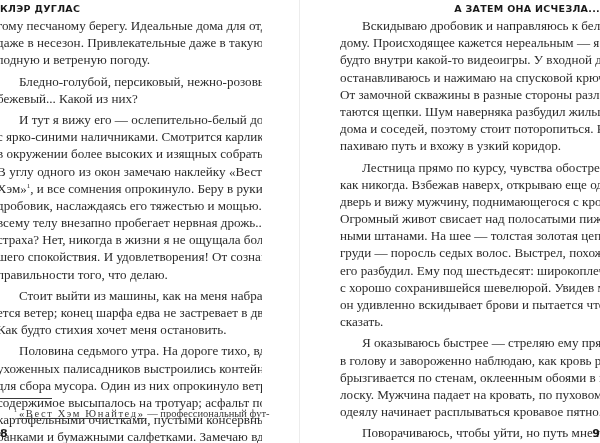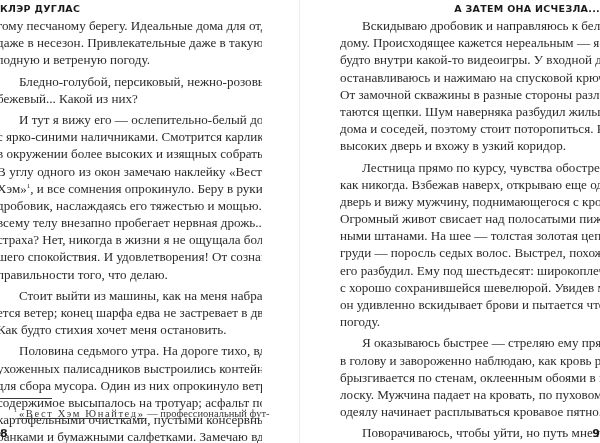--- a/index.html
+++ b/index.html
@@ -129,34 +129,34 @@
 
     <div class="body-text">
       <div>
         <span class="line indent">Вскидываю дробовик и направляюсь к белому</span>
         <span class="line">дому. Происходящее кажется нереальным — я как</span>
         <span class="line">будто внутри какой-то видеоигры. У входной двери</span>
         <span class="line">останавливаюсь и нажимаю на спусковой крючок.</span>
         <span class="line">От замочной скважины в разные стороны разле-</span>
         <span class="line">таются щепки. Шум наверняка разбудил жильцов</span>
         <span class="line">дома и соседей, поэтому стоит поторопиться. Рас-</span>
-        <span class="line last">высоких дверь и вхожу в узкий коридор.</span>
+        <span class="line last">пахиваю путь и вхожу в узкий коридор.</span>
       </div>
       <div class="para-gap"></div>
       <div>
         <span class="line indent">Лестница прямо по курсу, чувства обострены</span>
         <span class="line">как никогда. Взбежав наверх, открываю еще одну</span>
         <span class="line">дверь и вижу мужчину, поднимающегося с кровати.</span>
         <span class="line">Огромный живот свисает над полосатыми пижам-</span>
         <span class="line">ными штанами. На шее — толстая золотая цепь, на</span>
         <span class="line">груди — поросль седых волос. Выстрел, похоже,</span>
         <span class="line">его разбудил. Ему под шестьдесят: широкоплечий,</span>
         <span class="line">с хорошо сохранившейся шевелюрой. Увидев меня,</span>
         <span class="line">он удивленно вскидывает брови и пытается что-то</span>
-        <span class="line last">погоду.</span>
+        <span class="line last">сказать.</span>
       </div>
       <div class="para-gap"></div>
       <div>
         <span class="line indent">Я оказываюсь быстрее — стреляю ему прямо</span>
         <span class="line">в голову и завороженно наблюдаю, как кровь раз-</span>
         <span class="line">брызгивается по стенам, оклеенным обоями в по-</span>
         <span class="line">лоску. Мужчина падает на кровать, по пуховому</span>
         <span class="line last">одеялу начинает расплываться кровавое пятно.</span>
       </div>
       <div class="para-gap"></div>

